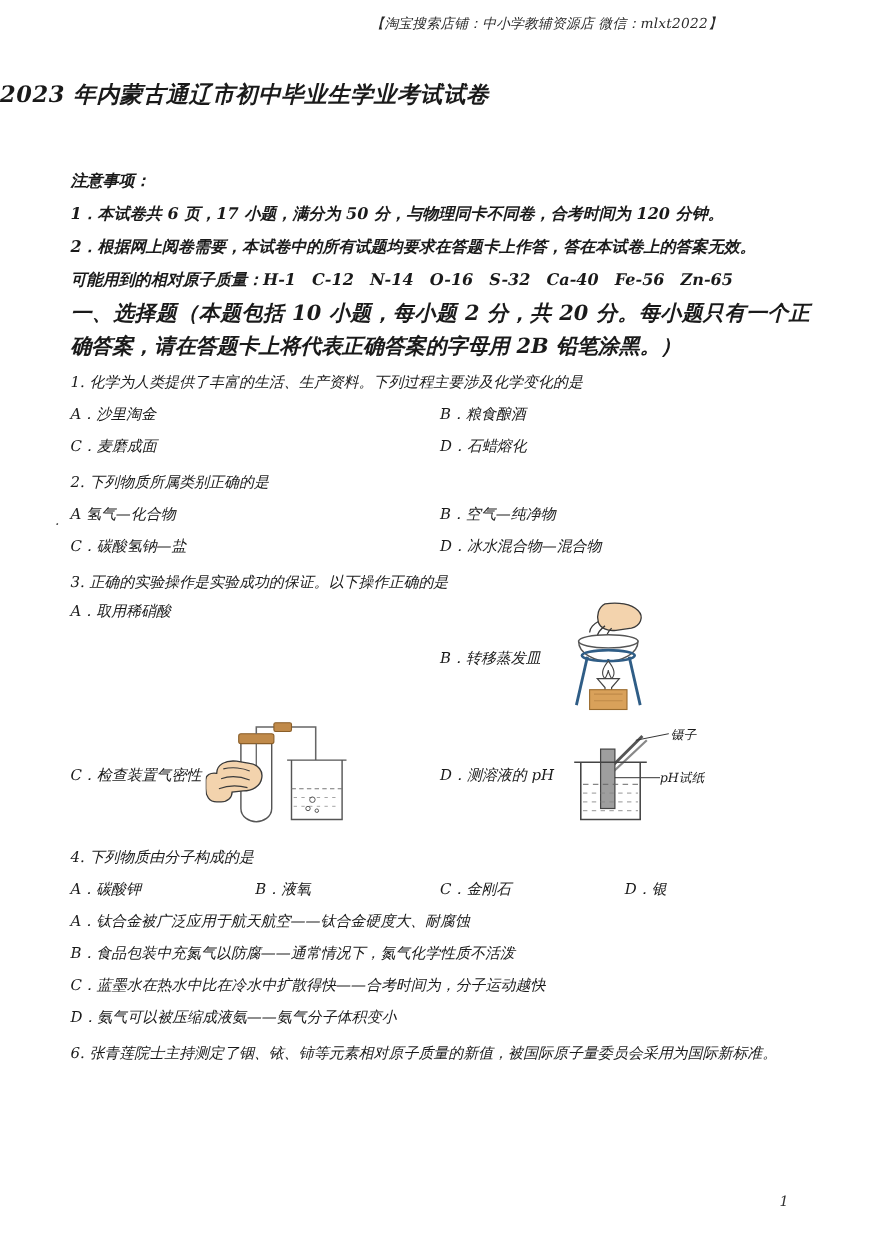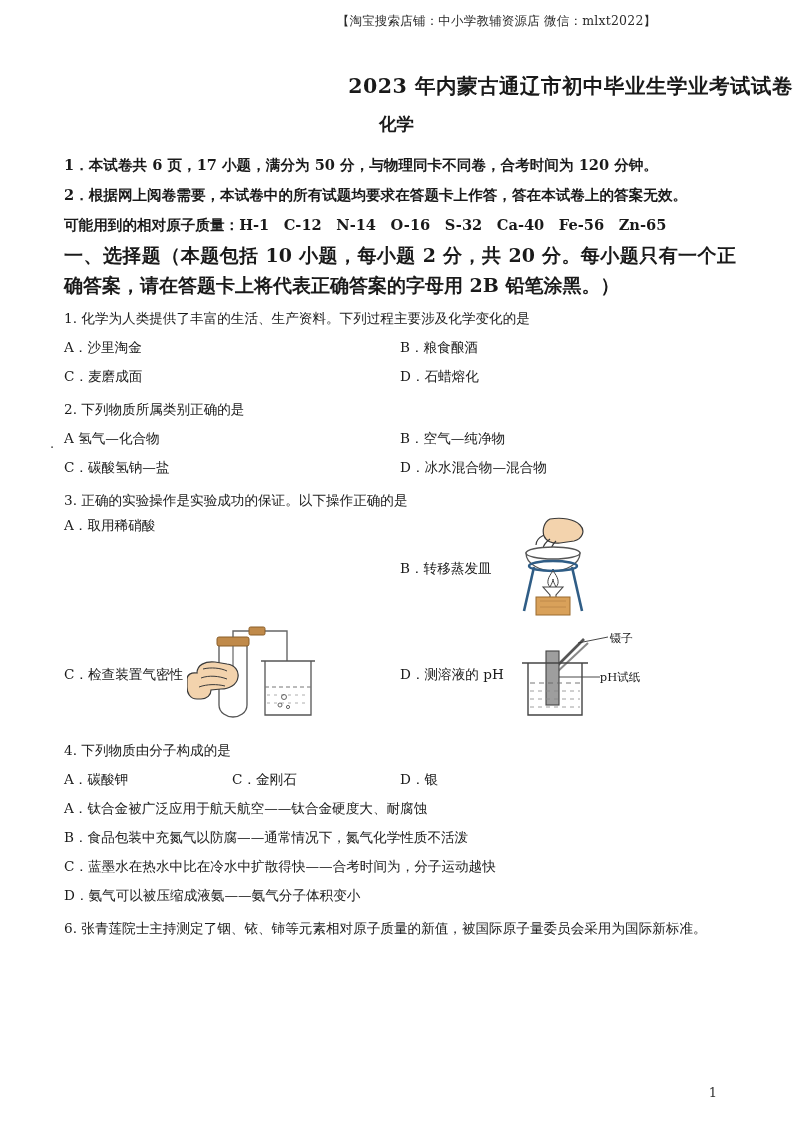--- a/index.html
+++ b/index.html
@@ -12,20 +12,21 @@
     height: 1122px;
     position: relative;
     font-family: "DejaVu Serif", "Liberation Serif", serif;
     color: #1a1a1a;
     overflow: hidden;
   }
   .page {
     position: absolute;
     inset: 0;
     padding: 0;
+    font-style: italic;
   }
 
   
   .watermark {
     position: absolute;
     top: 13px;
     left: 0;
     width: 793px;
     text-align: center;
     padding-left: 200px;
@@ -35,21 +36,21 @@
     letter-spacing: .2px;
     font-family: "DejaVu Serif", "Liberation Serif", serif;
   }
 
   
   .doc-title {
     position: absolute;
     top: 72px;
     left: 0;
     width: 793px;
-    text-align: right;
+    text-align: left;
     font-size: 20.5px;
     font-weight: bold;
     letter-spacing: .5px;
   }
   .doc-subtitle {
     position: absolute;
     top: 112px;
     left: 0;
     width: 793px;
     text-align: center;
@@ -149,24 +150,24 @@
   }
 </style>
 </head>
 <body>
 
 <div class="page">
 
   <div class="watermark">【淘宝搜索店铺：中小学教辅资源店  微信：mlxt2022】</div>
 
   <div class="doc-title">2023 年内蒙古通辽市初中毕业生学业考试试卷</div>
-  <div class="doc-subtitle">化学</div>
 
   <div class="content">
 
+    <div class="para bold">注意事项：</div>
     <div class="para bold">1．本试卷共 6 页，17 小题，满分为 50 分，与物理同卡不同卷，合考时间为 120 分钟。</div>
     <div class="para bold">2．根据网上阅卷需要，本试卷中的所有试题均要求在答题卡上作答，答在本试卷上的答案无效。</div>
 
     <div class="para bold">可能用到的相对原子质量：H-1　C-12　N-14　O-16　S-32　Ca-40　Fe-56　Zn-65</div>
 
     <div class="section-head">一、选择题（本题包括 10 小题，每小题 2 分，共 20 分。每小题只有一个正确答案，请在答题卡上将代表正确答案的字母用 2B 铅笔涂黑。）</div>
 
     <div class="q q-stem">1. 化学为人类提供了丰富的生活、生产资料。下列过程主要涉及化学变化的是</div>
     <div class="opt-row opt-2col">
       <div class="opt">A．沙里淘金</div>
@@ -287,20 +288,21 @@
           <span class="callout" style="left:102px;top:6px;">镊子</span>
           <span class="callout" style="left:92px;top:45px;">pH试纸</span>
         </span>
       </div>
 
     </div>
 
     <div class="q q-stem">4. 下列物质由分子构成的是</div>
     <div class="opt-row opt-4col">
       <div class="opt">A．碳酸钾</div>
+      <div class="opt">B．液氧</div>
       <div class="opt">C．金刚石</div>
       <div class="opt">D．银</div>
     </div>
 
     <div class="q">A．钛合金被广泛应用于航天航空——钛合金硬度大、耐腐蚀</div>
     <div class="q">B．食品包装中充氮气以防腐——通常情况下，氮气化学性质不活泼</div>
     <div class="q">C．蓝墨水在热水中比在冷水中扩散得快——合考时间为，分子运动越快</div>
     <div class="q">D．氨气可以被压缩成液氨——氨气分子体积变小</div>
 
     <div class="q q-stem">6. 张青莲院士主持测定了铟、铱、铈等元素相对原子质量的新值，被国际原子量委员会采用为国际新标准。</div>

